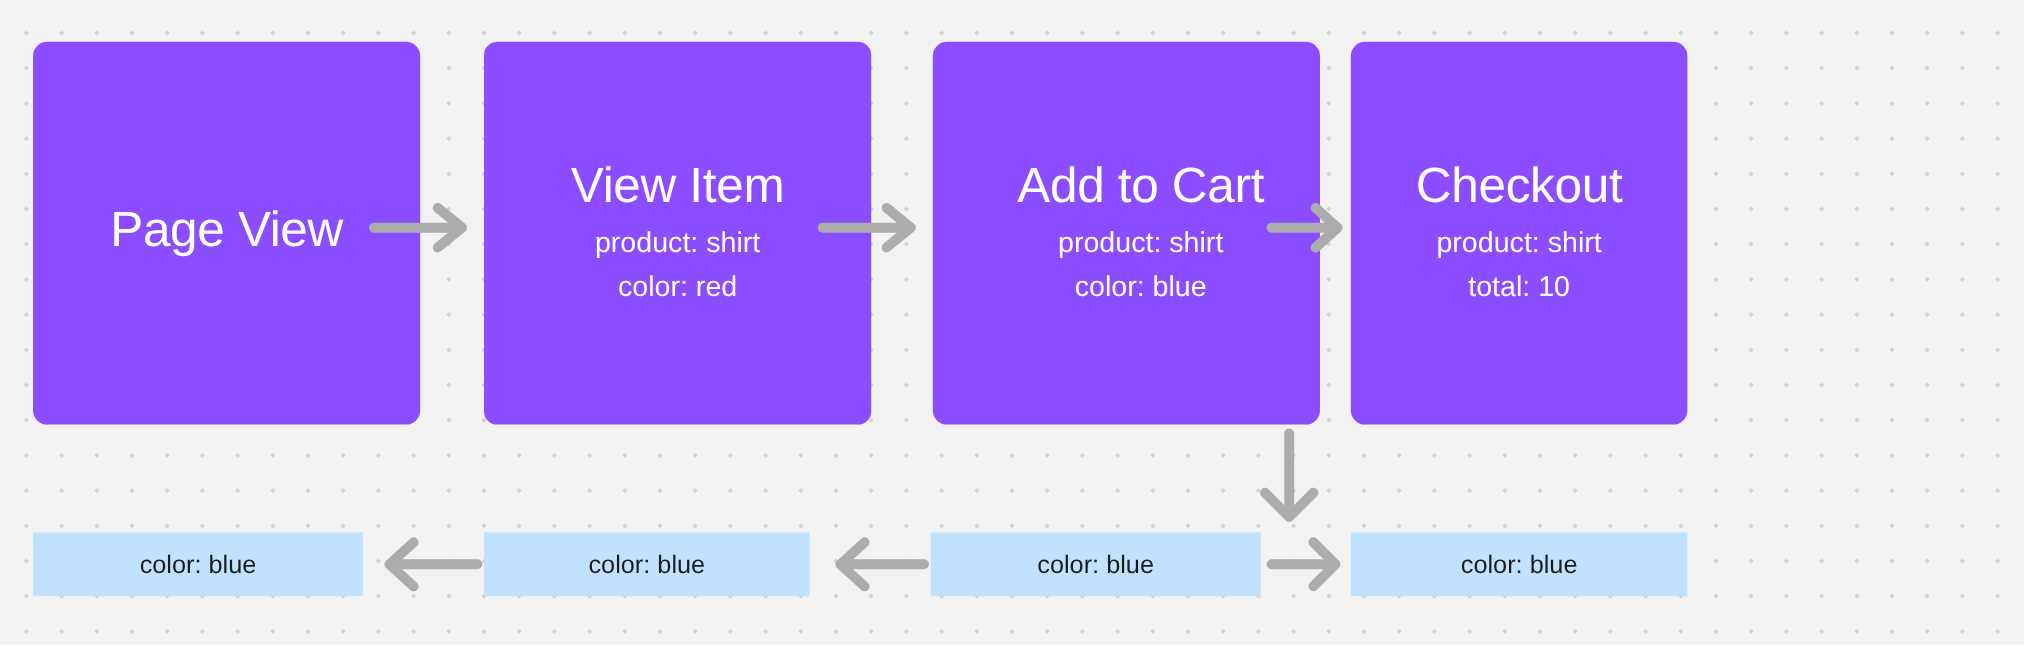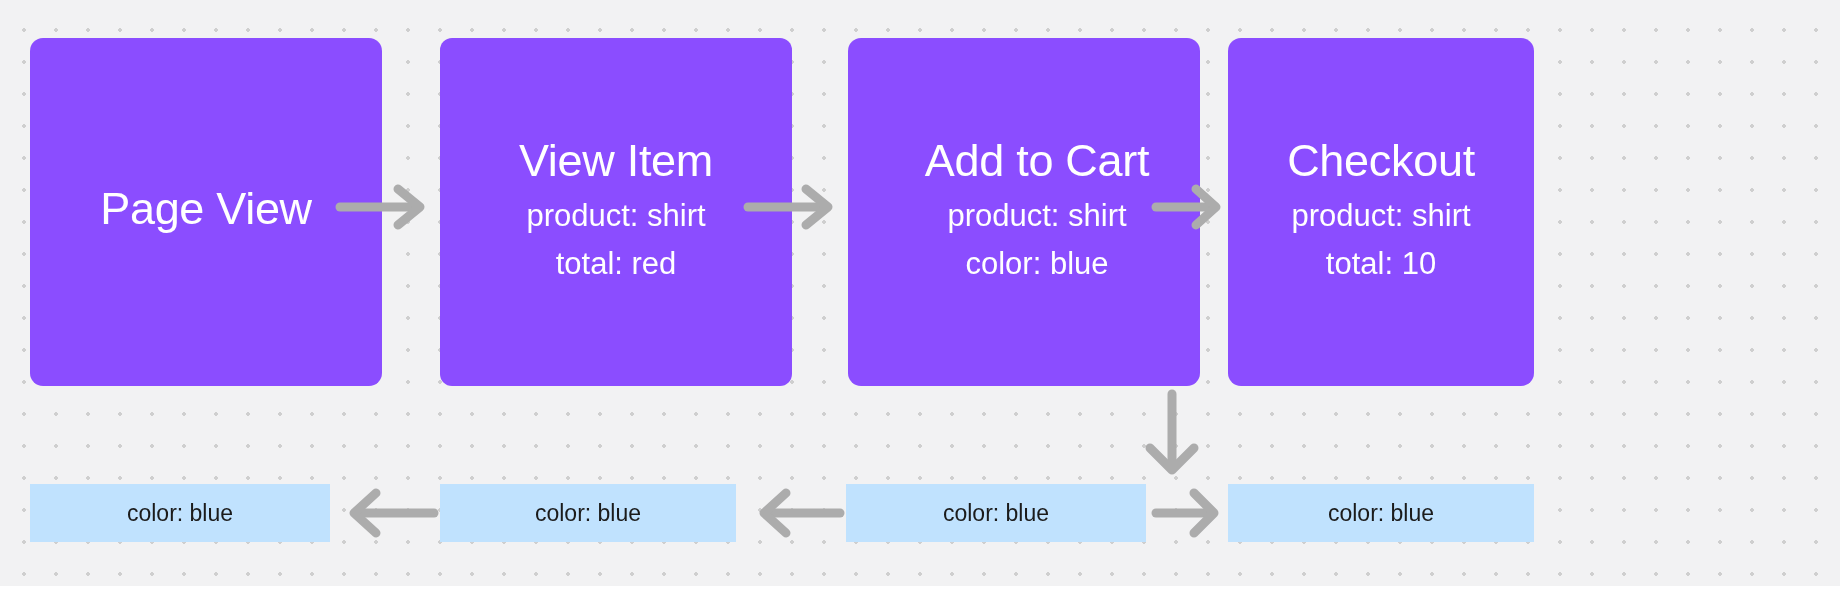--- a/index.html
+++ b/index.html
@@ -52,21 +52,21 @@
     letter-spacing:-0.3px;
     white-space:nowrap;
   }
   .event-props {
     display:flex;
     flex-direction:column;
     align-items:center;
     margin-top:6px;
   }
   .event-prop {
-    font-size:31px;
+    font-size:26px;
     font-weight:400;
     line-height:1.55;
     white-space:nowrap;
   }
 
   #node-0 { left:30px; }
   #node-1 { left:440px;border-radius:12px; }
   #node-2 { left:848px;padding-left:36px; }
   #node-3 { left:1228px; width:306px; }
 
@@ -109,21 +109,21 @@
 
   <div class="event-node" id="node-0">
     <div class="event-title">Page View</div>
     <div class="event-props"></div>
   </div>
 
   <div class="event-node" id="node-1">
     <div class="event-title">View Item</div>
     <div class="event-props">
       <div class="event-prop">product: shirt</div>
-      <div class="event-prop">total: red</div>
+      <div class="event-prop">color: red</div>
     </div>
   </div>
 
   <div class="event-node" id="node-2">
     <div class="event-title">Add to Cart</div>
     <div class="event-props">
       <div class="event-prop">product: shirt</div>
       <div class="event-prop">color: blue</div>
     </div>
   </div>

